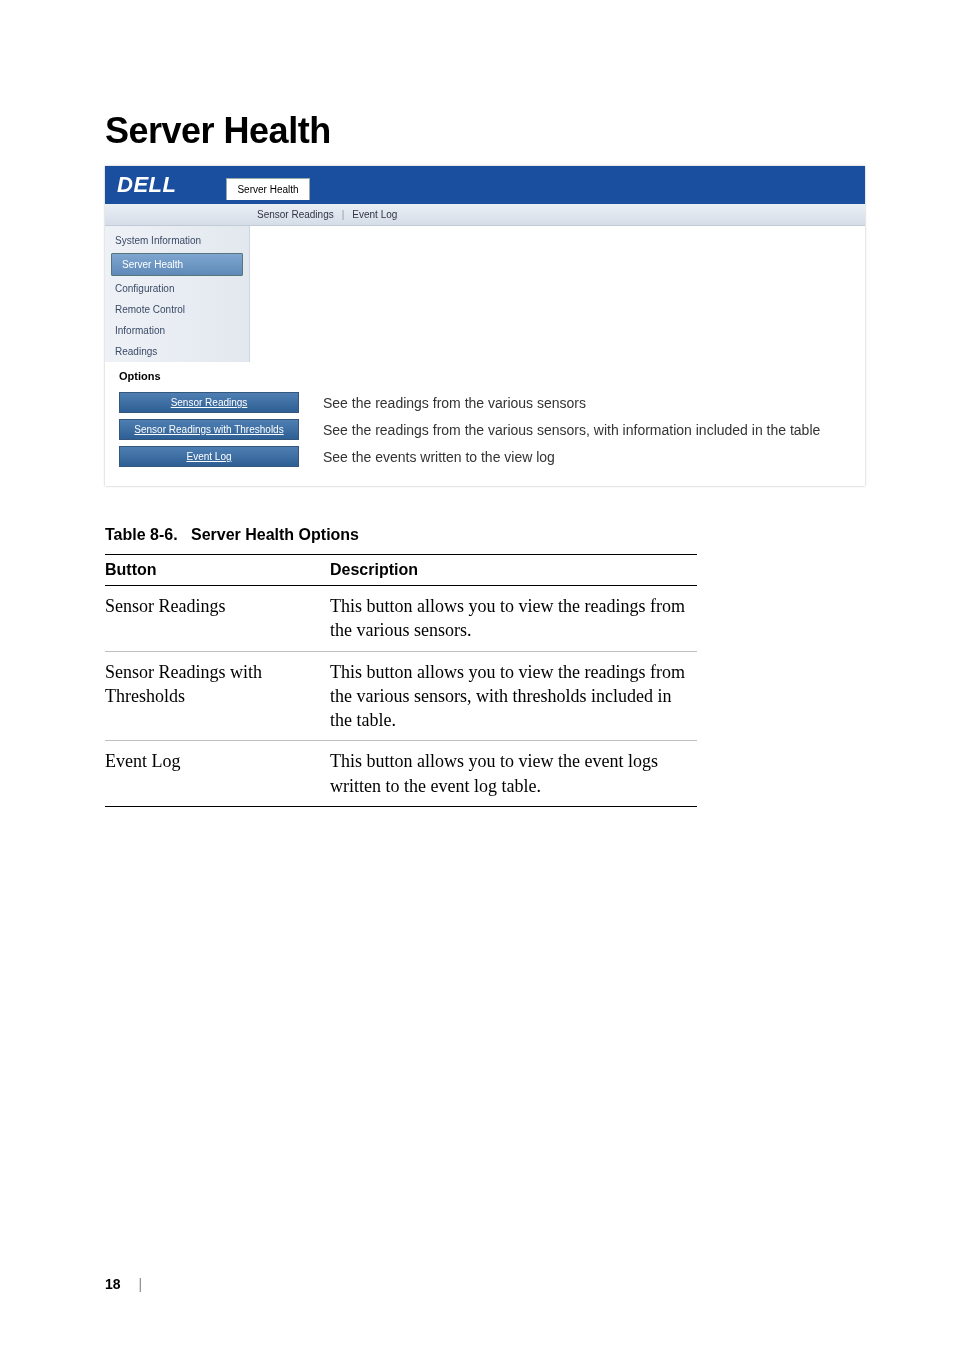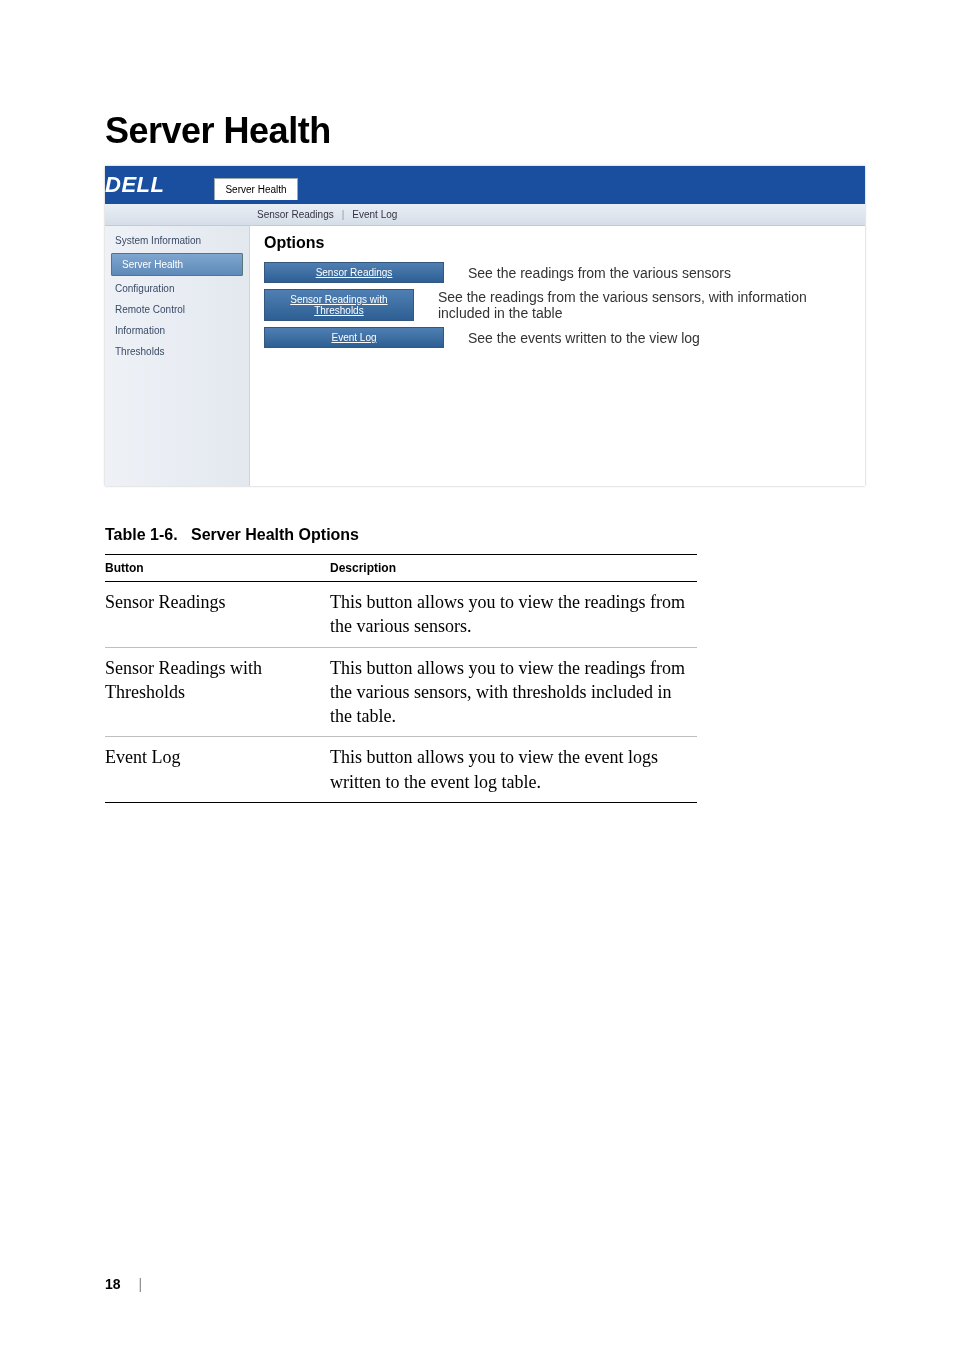--- a/index.html
+++ b/index.html
@@ -1,39 +1,39 @@
 <!DOCTYPE html>
 <html><head>
 <meta charset="utf-8">
 <style>
   * { box-sizing: border-box; margin: 0; padding: 0; }
   html, body { width: 954px; height: 1352px; background: #fff; font-family: Georgia, "Times New Roman", serif; color: #000; }
   .page { padding: 110px 85px 40px 105px; }
   h1 { font-family: "Helvetica Neue", Arial, sans-serif; font-weight: 700; font-size: 36px; letter-spacing: -0.5px; margin-bottom: 14px; }
   .lead { font-size: 19px; line-height: 1.35; margin-bottom: 20px; }
   .screenshot { border: 0; width: 760px; height: 320px; position: relative; background: #fff; box-shadow: 0 0 2px rgba(0,0,0,0.3); overflow: hidden; }
-  .ss-header { height: 38px; background: #1a4fa0; display: flex; align-items: center; padding-left: 0; }
+  .ss-header { height: 38px; background: #1a4fa0; display: flex; align-items: center; padding-left: 12px; }
   .ss-header .tab { background: #fff; font-family: Arial, sans-serif; font-size: 10px; padding: 5px 10px; margin-bottom: -8px; border: 1px solid #9aa; border-bottom: none; }
   .logo { color: #fff; font-family: Arial, sans-serif; font-size: 22px; font-weight: 700; font-style: italic; letter-spacing: 0.5px; margin-right: 50px; }
   .subbar { height: 22px; background: linear-gradient(#eaeff5, #d5dde8); font-family: Arial, sans-serif; font-size: 10px; color: #334; padding-left: 152px; display:flex; align-items:center; border-bottom:1px solid #c3cad5; }
   .subbar span { margin-right: 8px; }
   .subbar .sep { color:#999; }
-  .ss-body { display: flex; height: calc(100% - 60px); }
+  .ss-body { display: flex; height: calc(100% - 60px); flex-direction: column; }
   .sidebar { width: 145px; background: linear-gradient(to right,#eef2f7,#e3e8ef); border-right:1px solid #cfd6e0; padding-top: 4px; }
   .sidebar .item { font-family: Arial, sans-serif; font-size: 10px; color: #3a4a66; padding: 5px 10px; }
   .sidebar .item.sel { background: linear-gradient(#7ea6d0,#5f89b8); color:#fff; margin: 2px 6px; border:1px solid #577; border-radius:1px; }
   .sidebar .top { font-weight: none; }
   .content { flex:1; padding: 8px 14px; }
-  .content .title { font-family: Arial, sans-serif; font-size: 16px; font-weight: bold; margin-bottom: 10px; }
+  .content .title { font-family: Arial, sans-serif; font-size: 11px; font-weight: bold; margin-bottom: 10px; }
   .optrow { display:flex; align-items:center; margin-bottom:6px; }
   .optbtn { width: 180px; background: linear-gradient(#4f7fb2,#2e5f94); color:#fff; font-family: Arial, sans-serif; font-size:10px; text-align:center; padding:4px 0; border:1px solid #34577d; text-decoration: underline; margin-right: 24px; }
   .optdesc { font-family: Arial, sans-serif; font-size: 14px; color:#333; }
   .tbl-caption { font-family: "Helvetica Neue", Arial, sans-serif; font-size: 16px; font-weight: 700; margin-top: 40px; margin-bottom: 10px; }
   .tbl { width: 100%; border-collapse: collapse; }
-  .tbl th { font-family: "Helvetica Neue", Arial, sans-serif; font-size: 12px; font-weight:700; text-align:left; padding: 6px 0; border-top:1px solid #000; border-bottom:1px solid #000; }
+  .tbl th { font-family: "Helvetica Neue", Arial, sans-serif; font-size: 16px; font-weight:700; text-align:left; padding: 6px 0; border-top:1px solid #000; border-bottom:1px solid #000; }
   .tbl td { font-family: Georgia, serif; font-size: 18px; vertical-align: top; padding: 8px 8px 8px 0; border-bottom:1px solid #bfbfbf; line-height:1.35; }
   .tbl th.col1, .tbl td.col1 { width: 225px; }
   .tbl tr:last-child td { border-bottom:1px solid #000; }
   .pgnum { position:absolute; bottom:60px; left:105px; font-family: "Helvetica Neue", Arial, sans-serif; font-size:14px; font-weight:700; color:#000; }
   .pgnum .bar { color:#888; font-weight:400; margin-left:18px; }
   .page-wrap { position: relative; width:782px; height:1352px; }
 </style>
 </head>
 <body>
 <div class="page-wrap">
@@ -51,42 +51,42 @@
     <span class="sep">|</span>
     <span>Event Log</span>
   </div>
   <div class="ss-body">
     <div class="sidebar">
       <div class="item top">System Information</div>
       <div class="item sel">Server Health</div>
       <div class="item">Configuration</div>
       <div class="item">Remote Control</div>
       <div class="item">Information</div>
-      <div class="item">Thresholds</div>
+      <div class="item">Readings</div>
     </div>
     <div class="content">
       <div class="title">Options</div>
       <div class="optrow">
         <div class="optbtn">Sensor Readings</div>
         <div class="optdesc">See the readings from the various sensors</div>
       </div>
       <div class="optrow">
         <div class="optbtn">Sensor Readings with Thresholds</div>
         <div class="optdesc">See the readings from the various sensors, with information included in the table</div>
       </div>
       <div class="optrow">
         <div class="optbtn">Event Log</div>
         <div class="optdesc">See the events written to the view log</div>
       </div>
     </div>
   </div>
 </div>
 
 <div class="tbl-caption">
-  <span>Table 1-6.</span>&nbsp;&nbsp;&nbsp;<span>Server Health Options</span>
+  <span>Table 8-6.</span>&nbsp;&nbsp;&nbsp;<span>Server Health Options</span>
 </div>
 
 <table class="tbl">
   <thead>
     <tr>
       <th class="col1">Button</th>
       <th>Description</th>
     </tr>
   </thead>
   <tbody>

